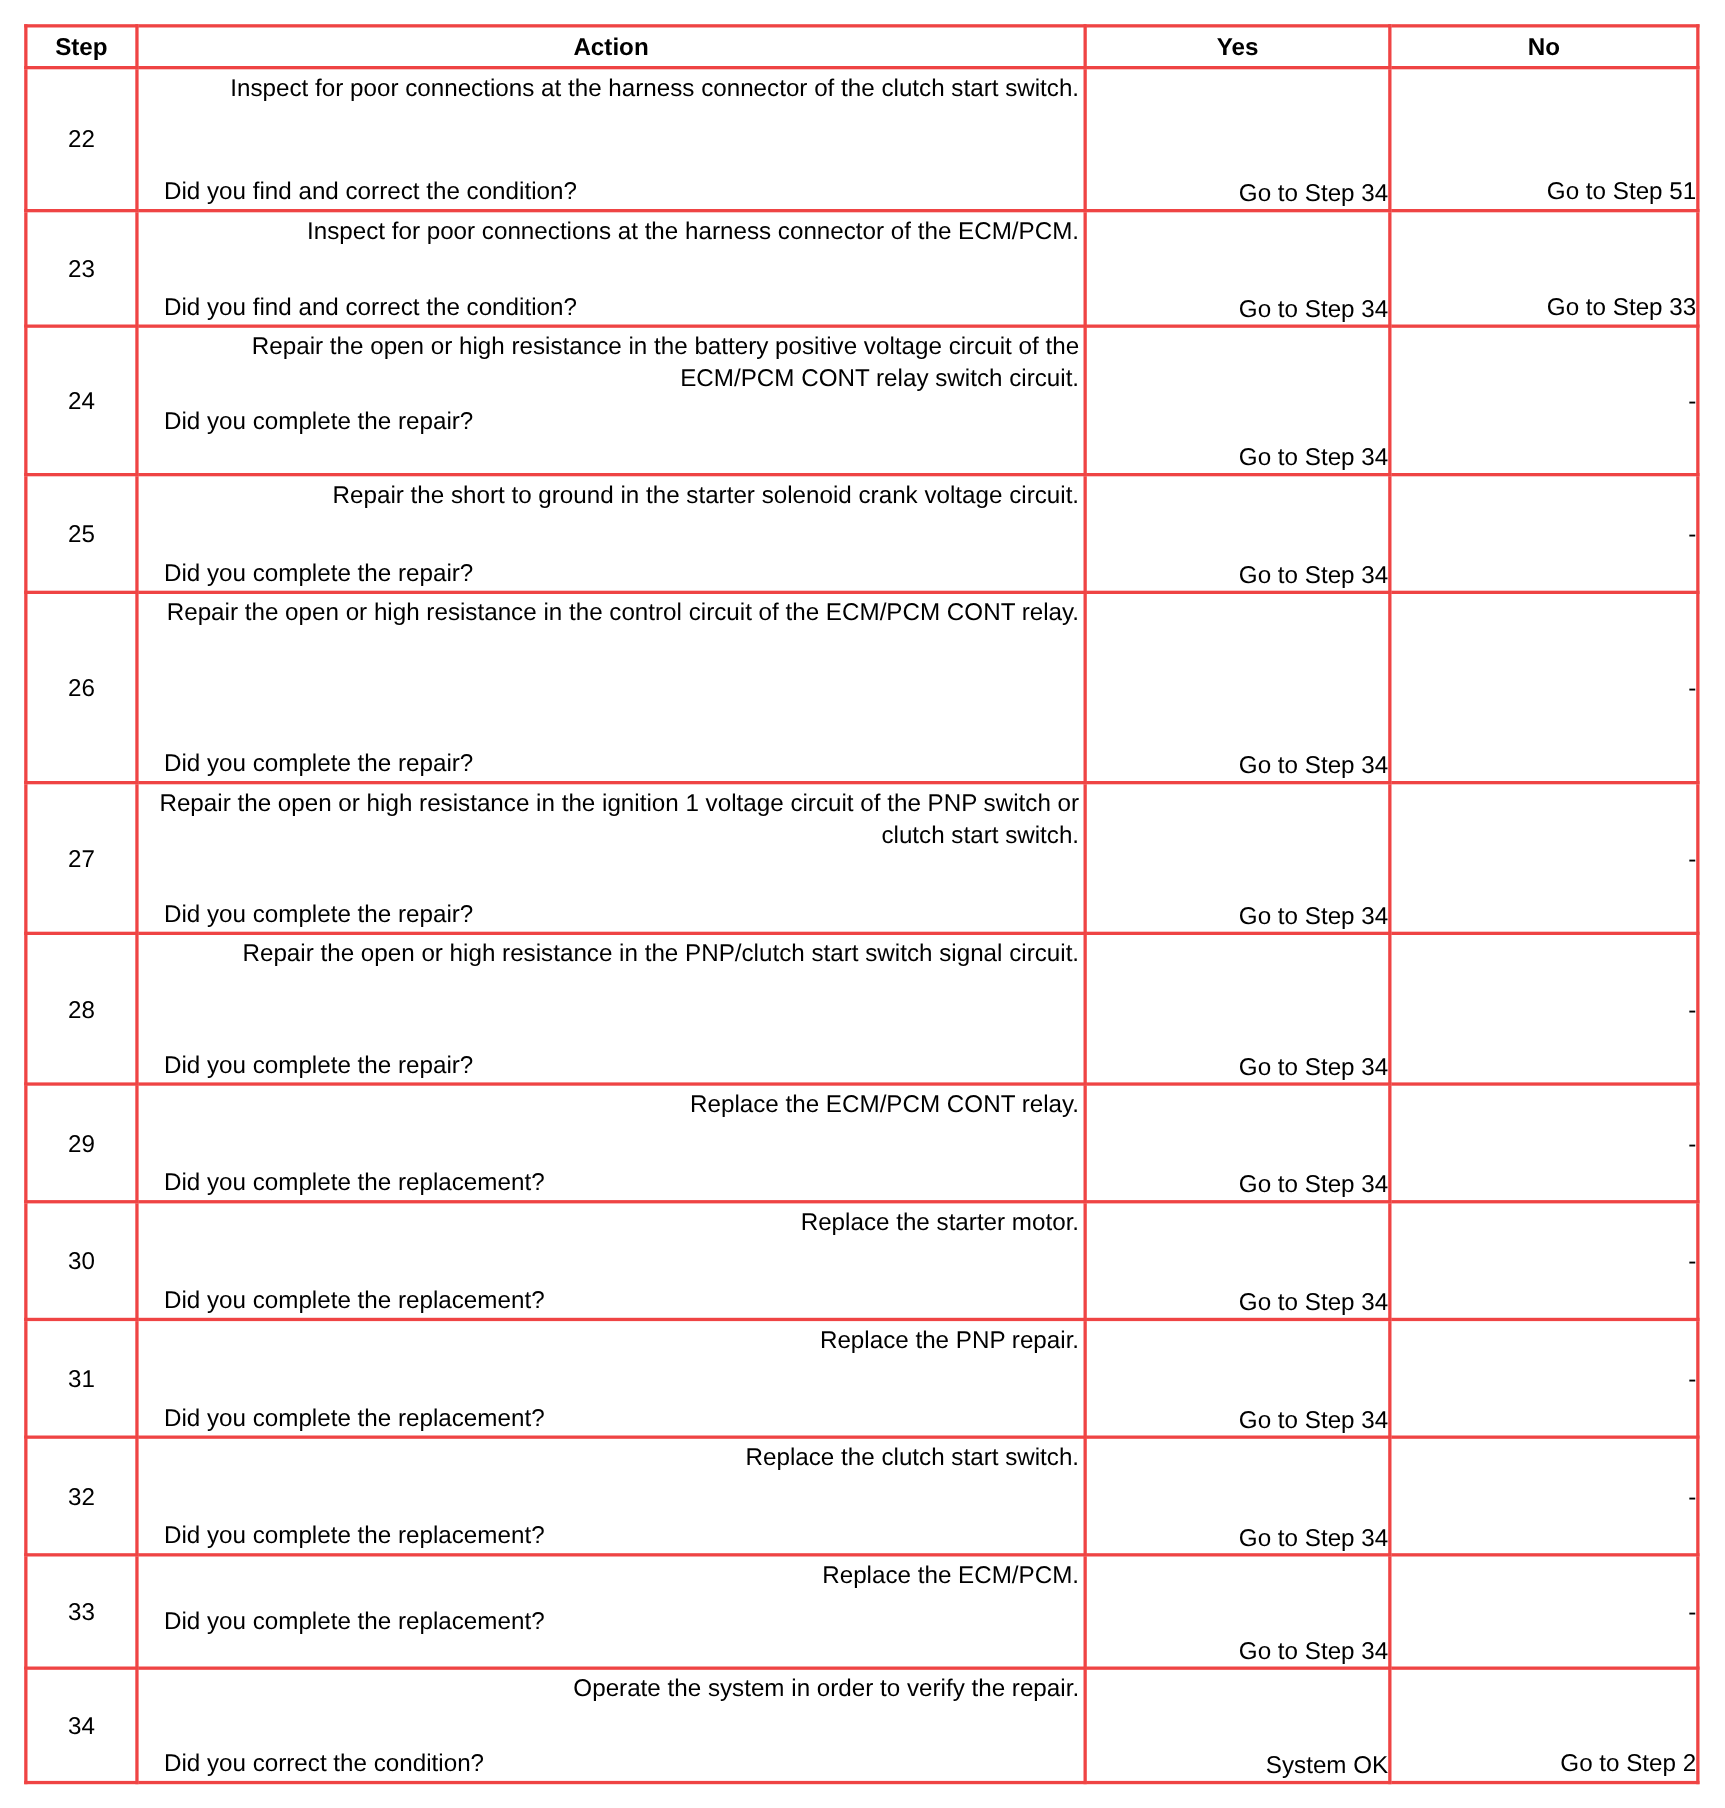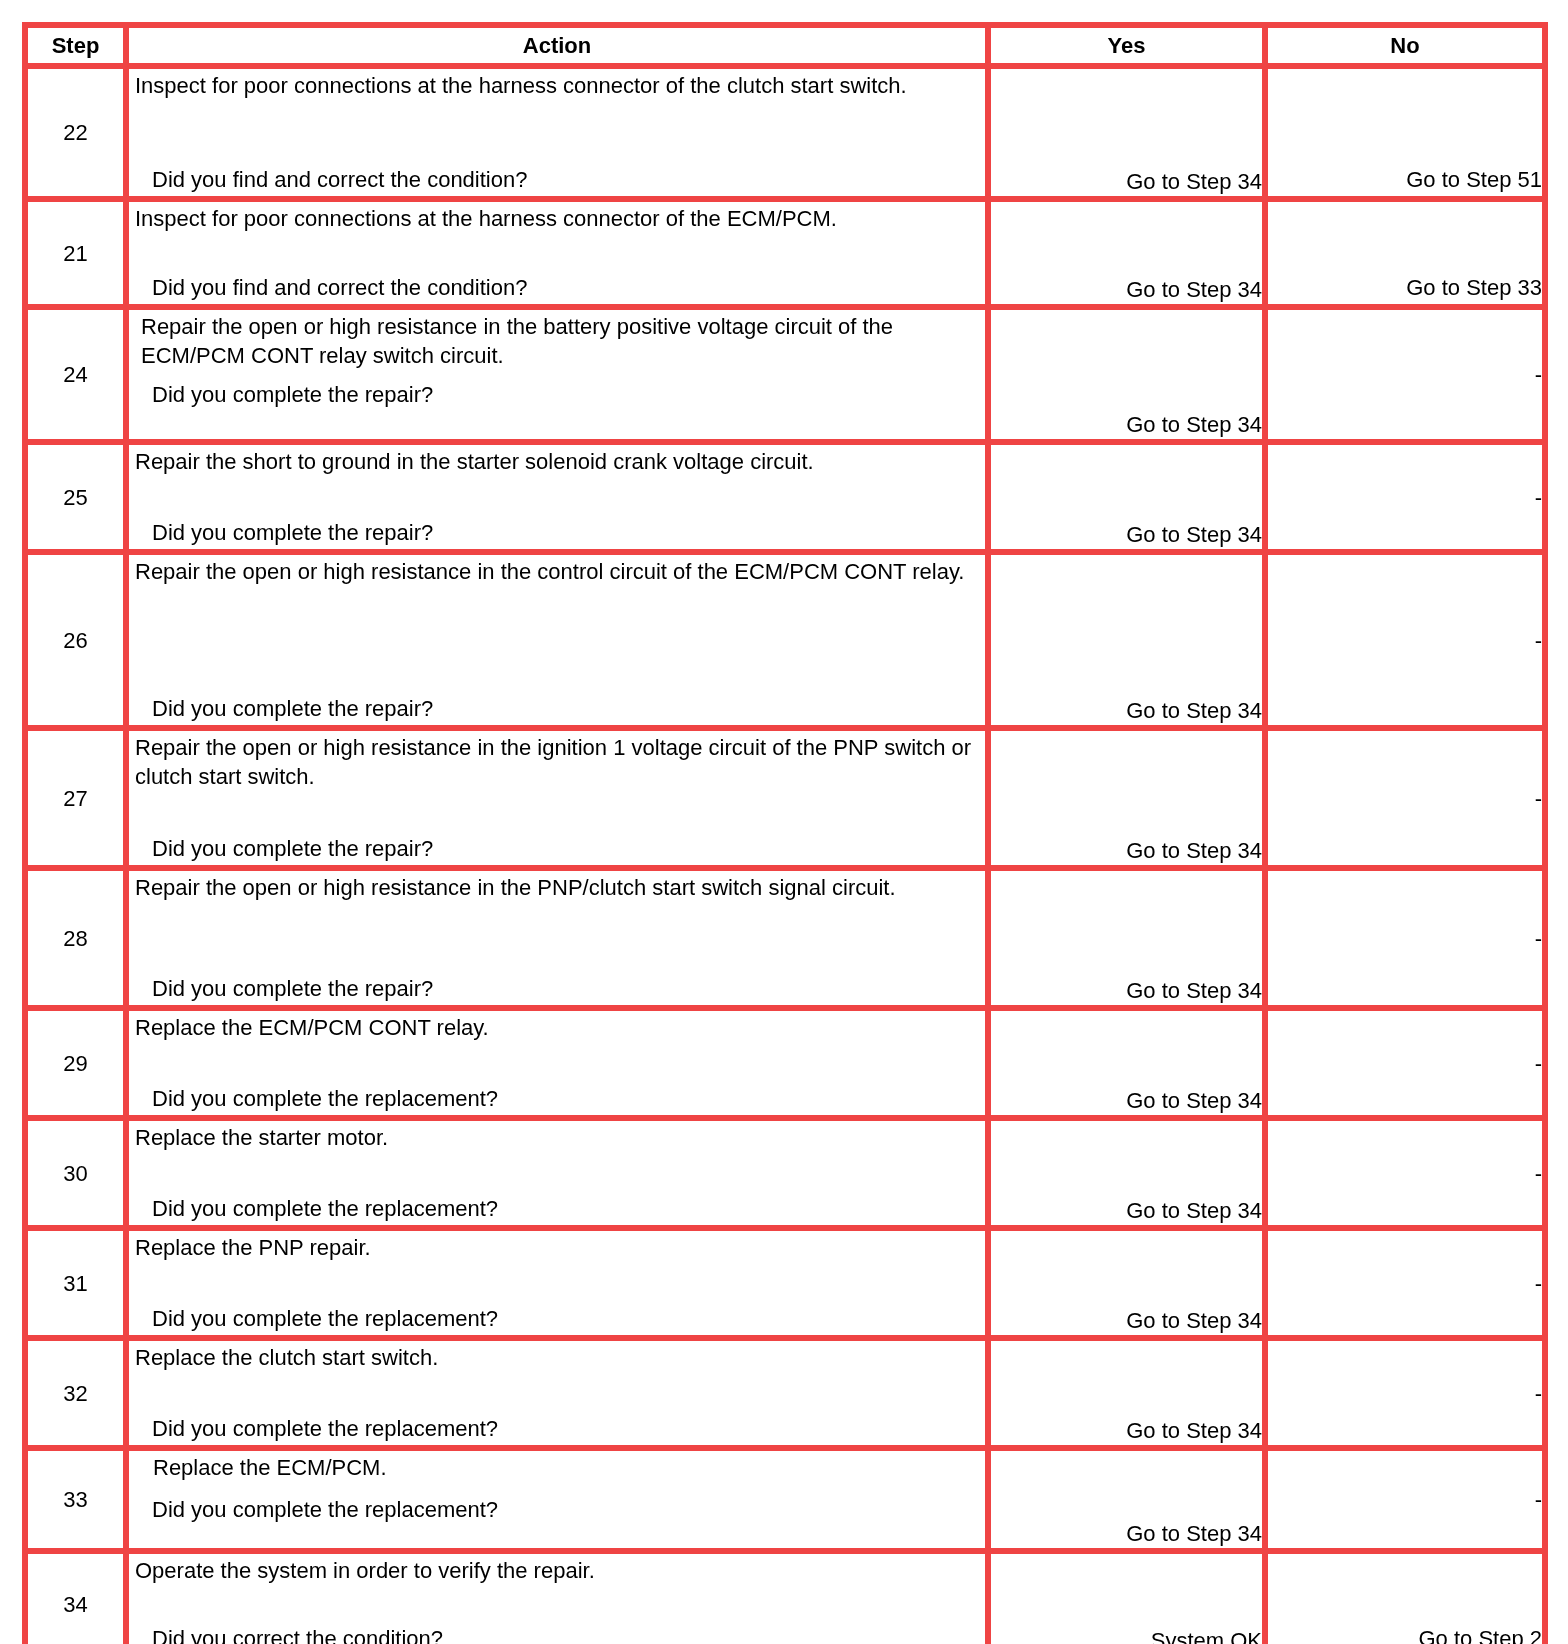--- a/index.html
+++ b/index.html
@@ -17,21 +17,21 @@
   }
   table.steps {
     position: absolute;
     left: 22px;
     top: 22px;
     width: 1520px;
     border-collapse: collapse;
     table-layout: fixed;
   }
   table.steps th, table.steps td {
-    border: 6px solid #ef4444;
+    border: 3px solid #ef4444;
     padding: 0;
     font-size: 22px;
     line-height: 29px;
   }
   table.steps th {
     font-weight: bold;
     text-align: center;
     height: 35px;
     vertical-align: middle;
   }
@@ -49,20 +49,21 @@
   }
   .action-inner {
     position: relative;
     height: 100%;
     padding: 0 4px 0 6px;
     box-sizing: border-box;
   }
   .instruction {
     display: block;
     padding-top: 2px;
+    text-align: right;
   }
   .question {
     position: absolute;
     left: 23px;
     bottom: 2px;
   }
   td.yes, td.no {
     text-align: right;
     position: relative;
   }
@@ -95,21 +96,21 @@
       <div class="action-inner" style="height: 127px;">
         <span class="instruction">Inspect for poor connections at the harness connector of the clutch start switch.</span>
         <span class="question">Did you find and correct the condition?</span>
       </div>
     </td>
     <td class="yes">Go to Step 34</td>
     <td class="no bottom">Go to Step 51</td>
   </tr>
 
   <tr style="height: 102px;">
-    <td class="step">21</td>
+    <td class="step">23</td>
     <td class="action">
       <div class="action-inner" style="height: 102px;">
         <span class="instruction">Inspect for poor connections at the harness connector of the ECM/PCM.</span>
         <span class="question">Did you find and correct the condition?</span>
       </div>
     </td>
     <td class="yes">Go to Step 34</td>
     <td class="no bottom">Go to Step 33</td>
   </tr>
 

